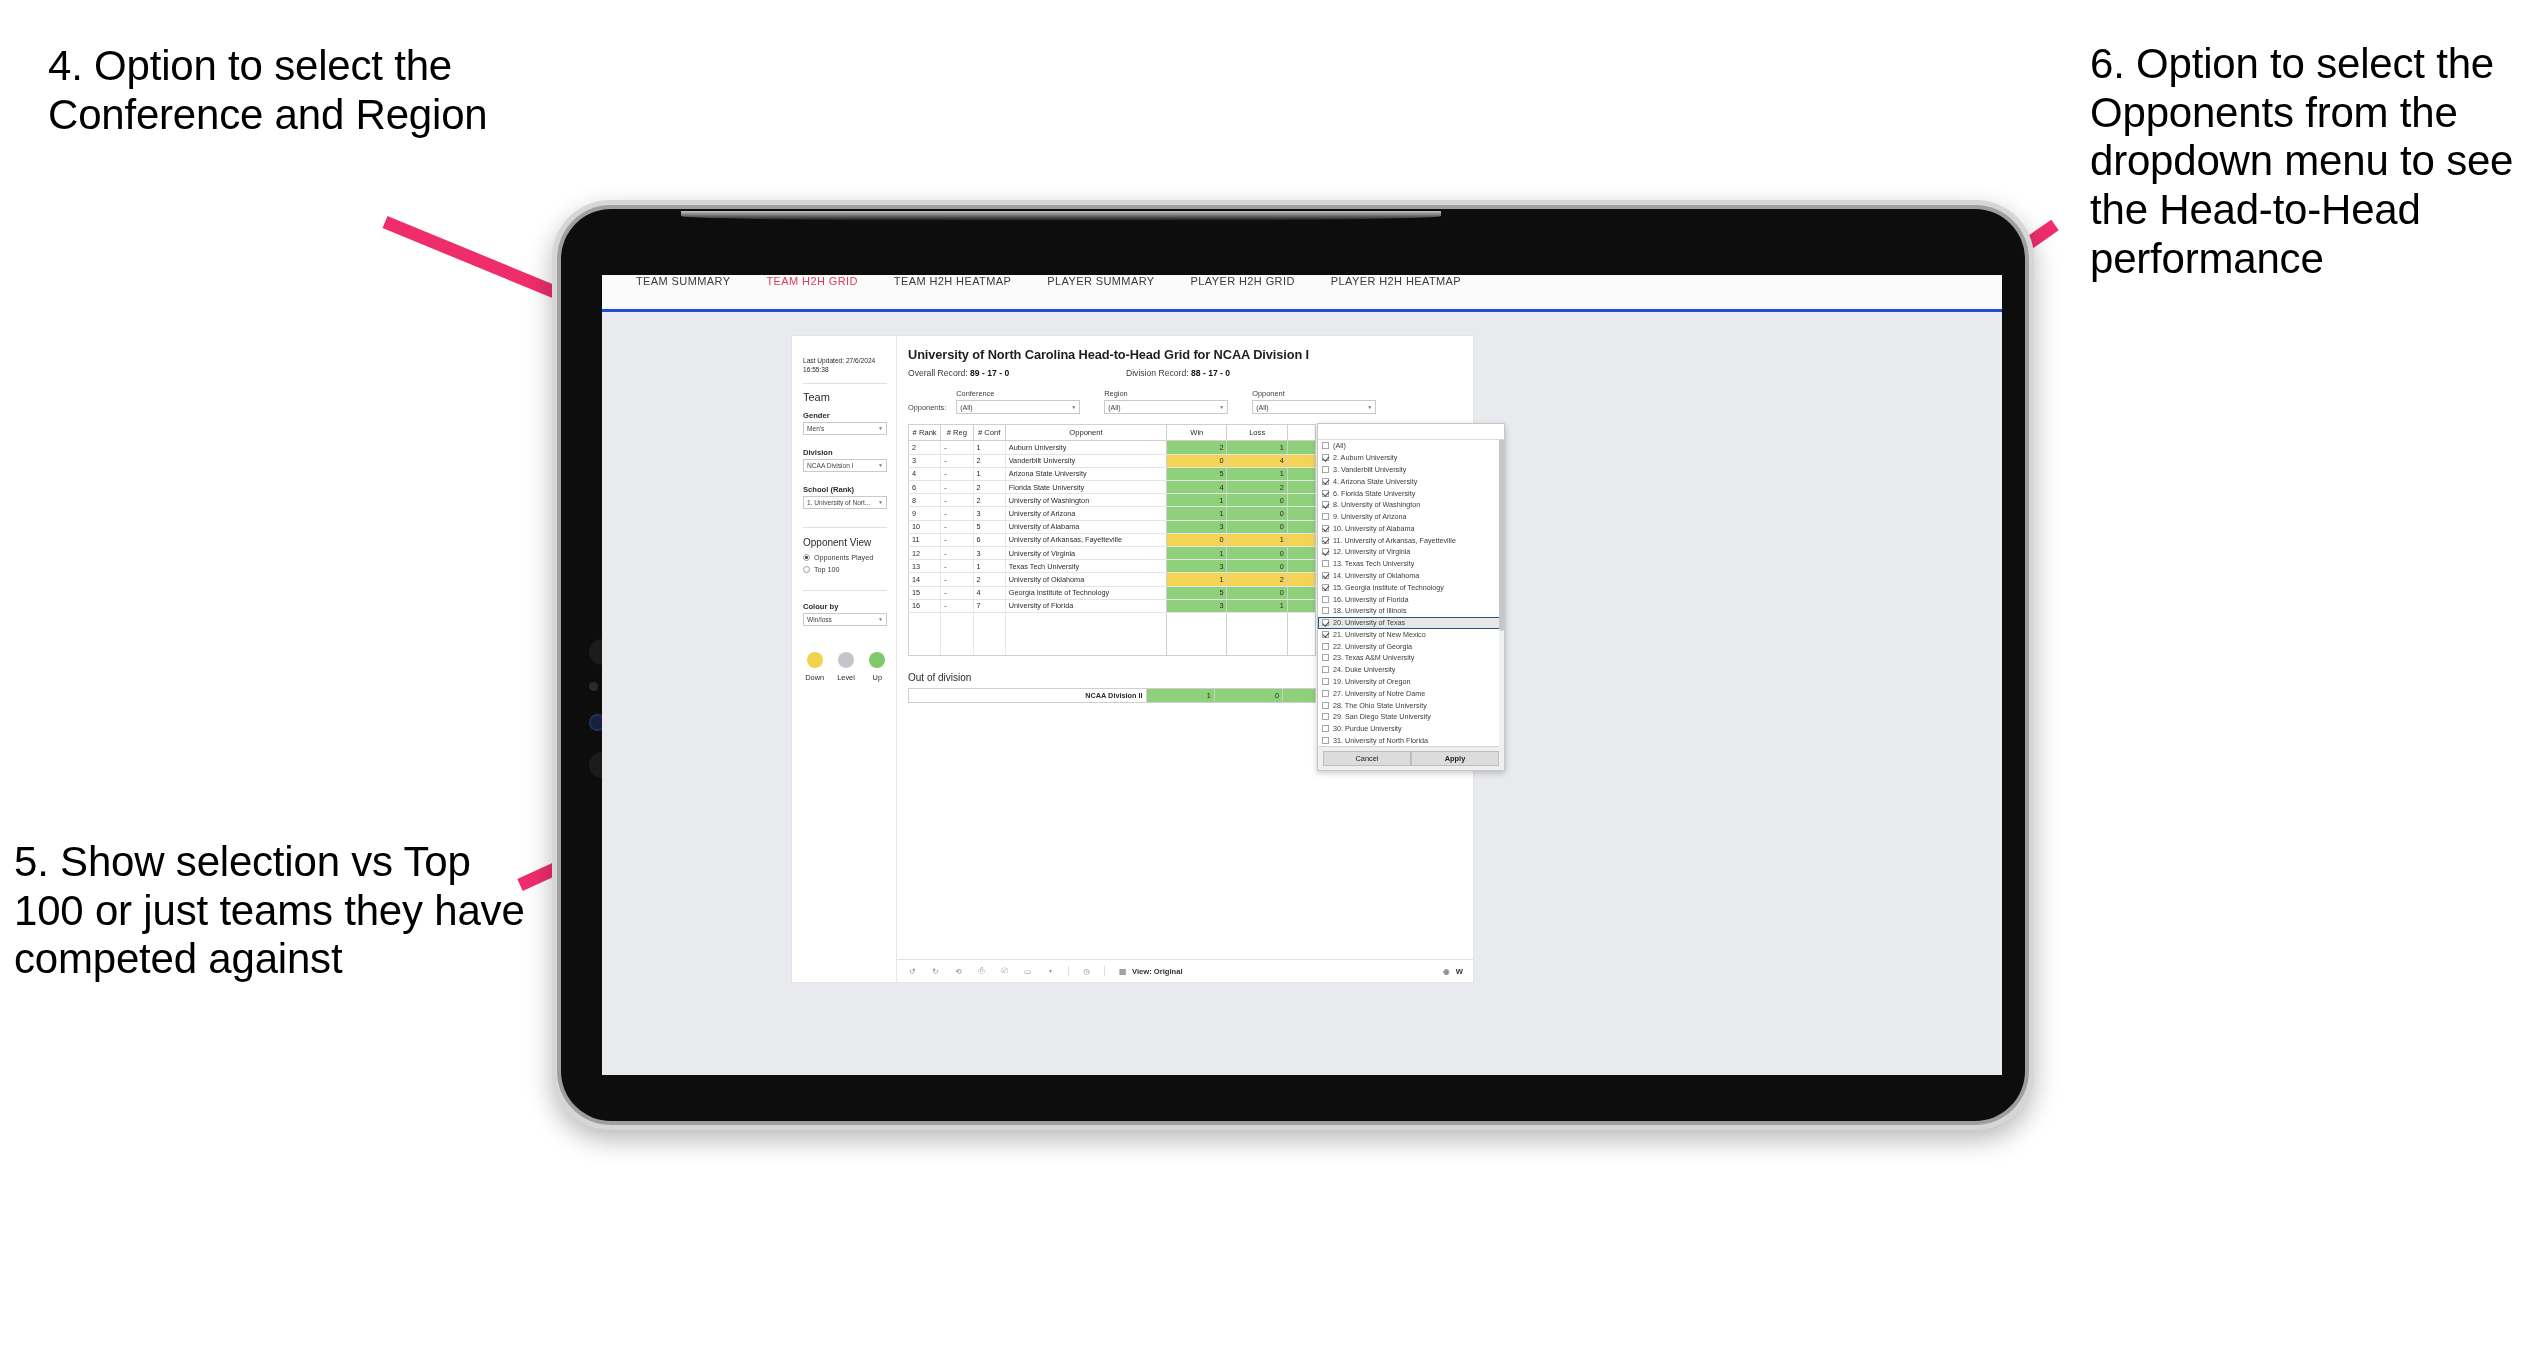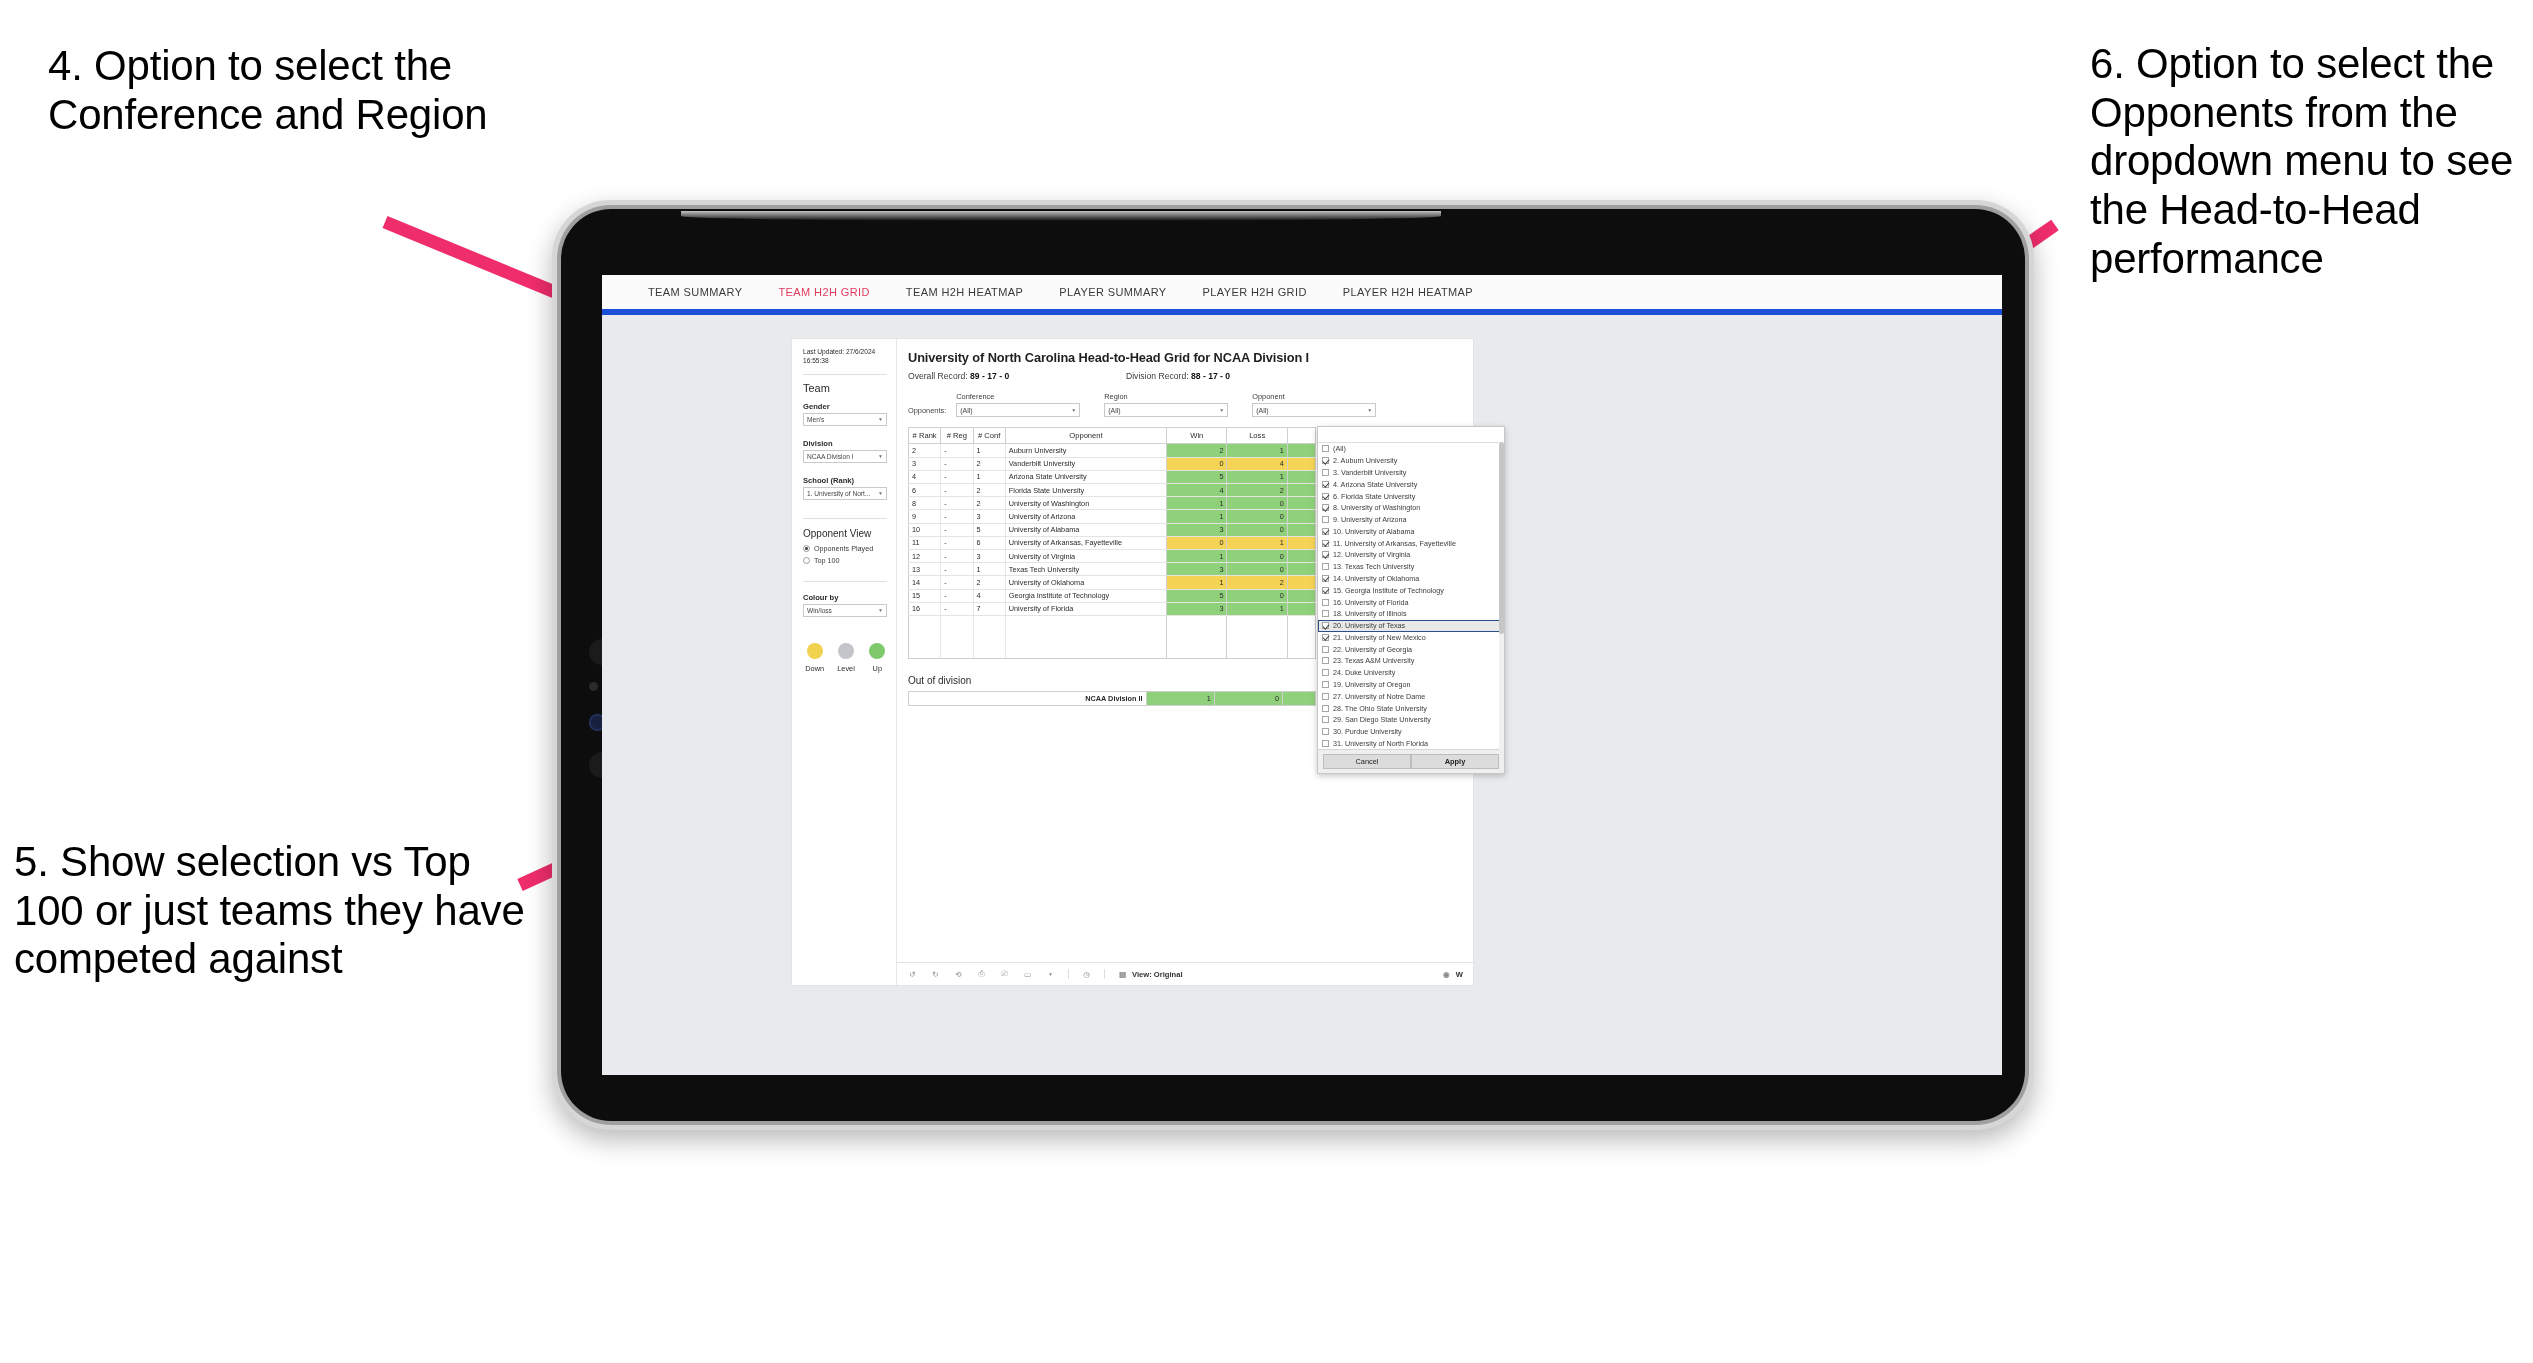--- a/index.html
+++ b/index.html
@@ -44,33 +44,33 @@
   .brand-sub{font-size:7.5px;color:#1d2a44;font-weight:600;margin-top:1px;letter-spacing:.1px;}
   .topnav{display:flex;height:100%;align-items:stretch;}
   .topnav .tn{display:flex;align-items:center;padding:0 20px;font-size:12.5px;color:#2b2b2b;
      letter-spacing:.5px;border-right:1px solid #eceaea;cursor:pointer;position:relative;}
   .topnav .tn.active::after{content:"";position:absolute;left:10px;right:10px;bottom:0;height:2.5px;
      background:#c43a58;}
   .topright{margin-left:auto;display:flex;align-items:center;gap:10px;padding-right:22px;
      font-size:11.5px;color:#555;}
   .topright .sep{color:#bbb;}
 
-  .app-subbar{height:34px;background:#fbfbfb;display:flex;align-items:center;gap:0;
-     border-bottom:6px solid #1d4ed8;padding-left:28px;}
+  .app-subbar{height:34px;background:#fbfbfb;display:flex;gap:0;
+     border-bottom:3px solid #1d4ed8;padding-left:16px;}
   .app-subbar .sn{font-size:11px;color:#3a3a3a;letter-spacing:.4px;padding:0 18px;cursor:pointer;}
   .app-subbar .sn.active{color:#e03a5c;}
 
   .app-canvas{background:#e9eaee;height:calc(800px - 46px - 34px);position:relative;}
 
   
   .dash{position:absolute;left:190px;top:24px;width:681px;height:646px;background:#fff;
      box-shadow:0 0 0 1px #e4e4e4;display:flex;}
 
   
-  .rail{width:105px;padding:9px 9px 0 11px;box-sizing:border-box;border-right:1px solid #e6e6e6;}
+  .rail{width:105px;padding:21px 9px 0 11px;box-sizing:border-box;border-right:1px solid #e6e6e6;}
   .lastup{font-size:6.6px;color:#2b2b2b;line-height:1.35;}
   .rail-hr{height:1px;background:#e0e0e0;margin:8px 0 7px 0;}
   .rail-h{font-size:11px;color:#2b2b2b;margin:2px 0 8px 0;}
   .f-label{font-size:7.6px;color:#2b2b2b;font-weight:700;margin-bottom:2px;}
   .f-sel{height:11px;border:1px solid #c9c9c9;background:#fff;display:flex;align-items:center;
      justify-content:space-between;padding:0 3px;font-size:6.6px;color:#444;margin-bottom:13px;
      cursor:pointer;}
   .f-sel .cv{overflow:hidden;white-space:nowrap;}
   .caret{font-size:5px;color:#777;margin-left:3px;}
   .ov-h{font-size:10px;color:#2b2b2b;margin-bottom:5px;}

